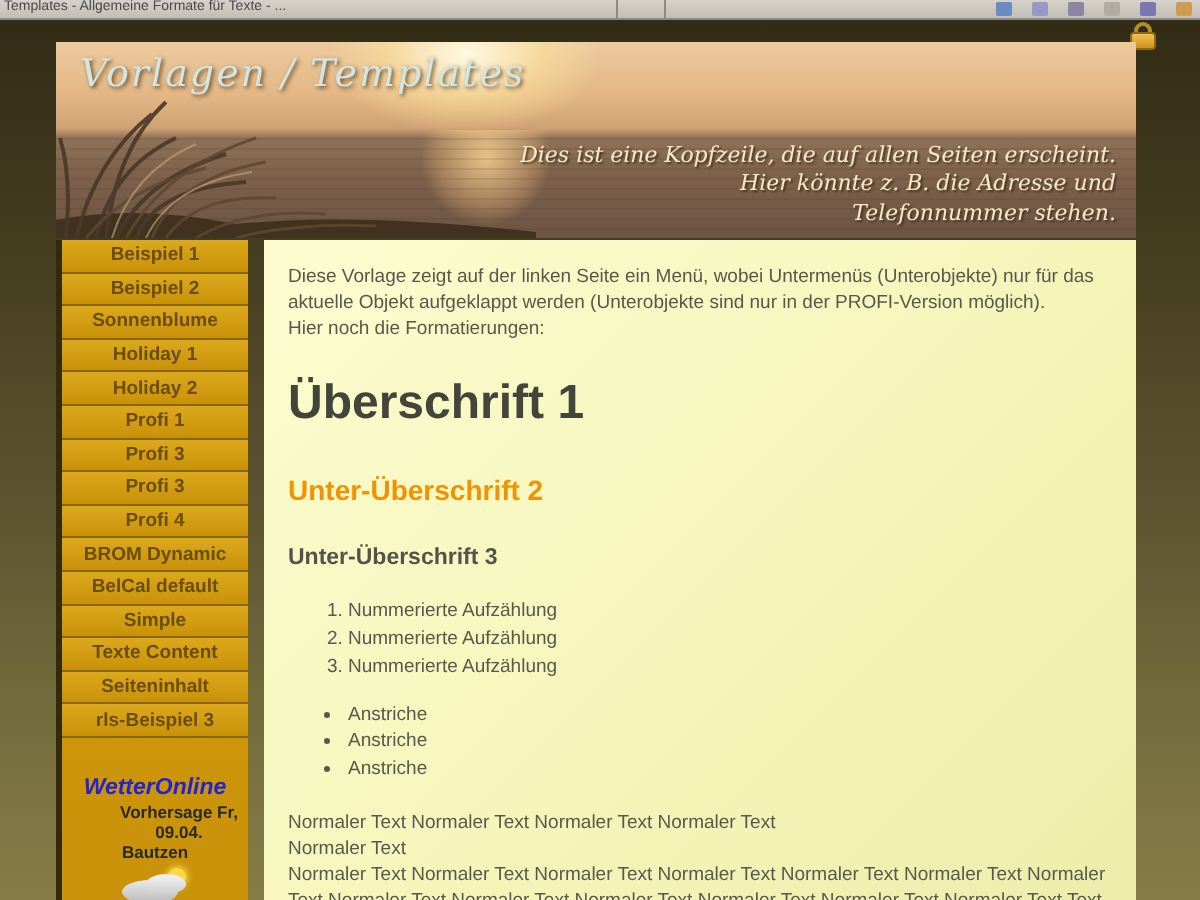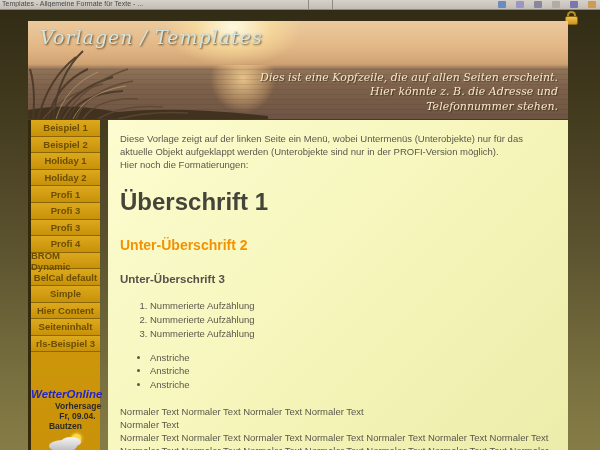--- a/index.html
+++ b/index.html
@@ -41,21 +41,21 @@
   .site-title{position:absolute;left:12px;top:5px;z-index:2;
       font-family:"DejaVu Serif",serif;font-style:italic;font-size:19px;letter-spacing:1px;
       color:#d3e5e0;text-shadow:1px 1px 2px rgba(80,55,25,.85);}
   .tagline{position:absolute;right:10px;top:50px;z-index:2;text-align:right;
       font-family:"DejaVu Serif",serif;font-style:italic;font-size:11px;line-height:1.3;
       color:#f6e8c9;text-shadow:1px 1px 1px rgba(60,40,20,.75);}
   .grass{position:absolute;left:0;bottom:0;z-index:1;}
 
   
   .cols{position:absolute;top:99px;left:0;width:540px;height:330px;display:flex;}
-  .sidebar{width:72px;position:relative;box-sizing:border-box;
+  .sidebar{width:96px;position:relative;box-sizing:border-box;
       background:linear-gradient(180deg,#d49f12,#c99208);border-left:3px solid #342a09;}
   .gap{width:8px;}
   .content{flex:1;box-sizing:border-box;padding:13px 12px 0 12px;
       background:linear-gradient(135deg,#fcfcd0 0%,#f5f5ba 55%,#ececaa 100%);
       font-size:9.5px;line-height:1.35;color:#5a584c;}
 
   
   .menu-item{height:15.6px;border-bottom:1px solid #8a6606;cursor:pointer;
       display:flex;align-items:center;justify-content:center;
       background:linear-gradient(180deg,#dca81c,#c89208);
@@ -157,20 +157,23 @@
 
       <div class="sidebar">
         <div>
           <div class="menu-item" style="">
             <span>Beispiel 1</span>
           </div>
             <div class="menu-item" style="">
             <span>Beispiel 2</span>
           </div>
             <div class="menu-item" style="">
+            <span>Sonnenblume</span>
+          </div>
+            <div class="menu-item" style="">
             <span>Holiday 1</span>
           </div>
             <div class="menu-item" style="">
             <span>Holiday 2</span>
           </div>
             <div class="menu-item" style="">
             <span>Profi 1</span>
           </div>
             <div class="menu-item" style="">
             <span>Profi 3</span>
@@ -184,21 +187,21 @@
             <div class="menu-item" style="">
             <span>BROM Dynamic</span>
           </div>
             <div class="menu-item" style="">
             <span>BelCal default</span>
           </div>
             <div class="menu-item" style="">
             <span>Simple</span>
           </div>
             <div class="menu-item" style="">
-            <span>Hier Content</span>
+            <span>Texte Content</span>
           </div>
             <div class="menu-item" style="">
             <span>Seiteninhalt</span>
           </div>
             <div class="menu-item" style="">
             <span>rls-Beispiel 3</span>
           </div>
         </div>
 
         <div class="weather">

